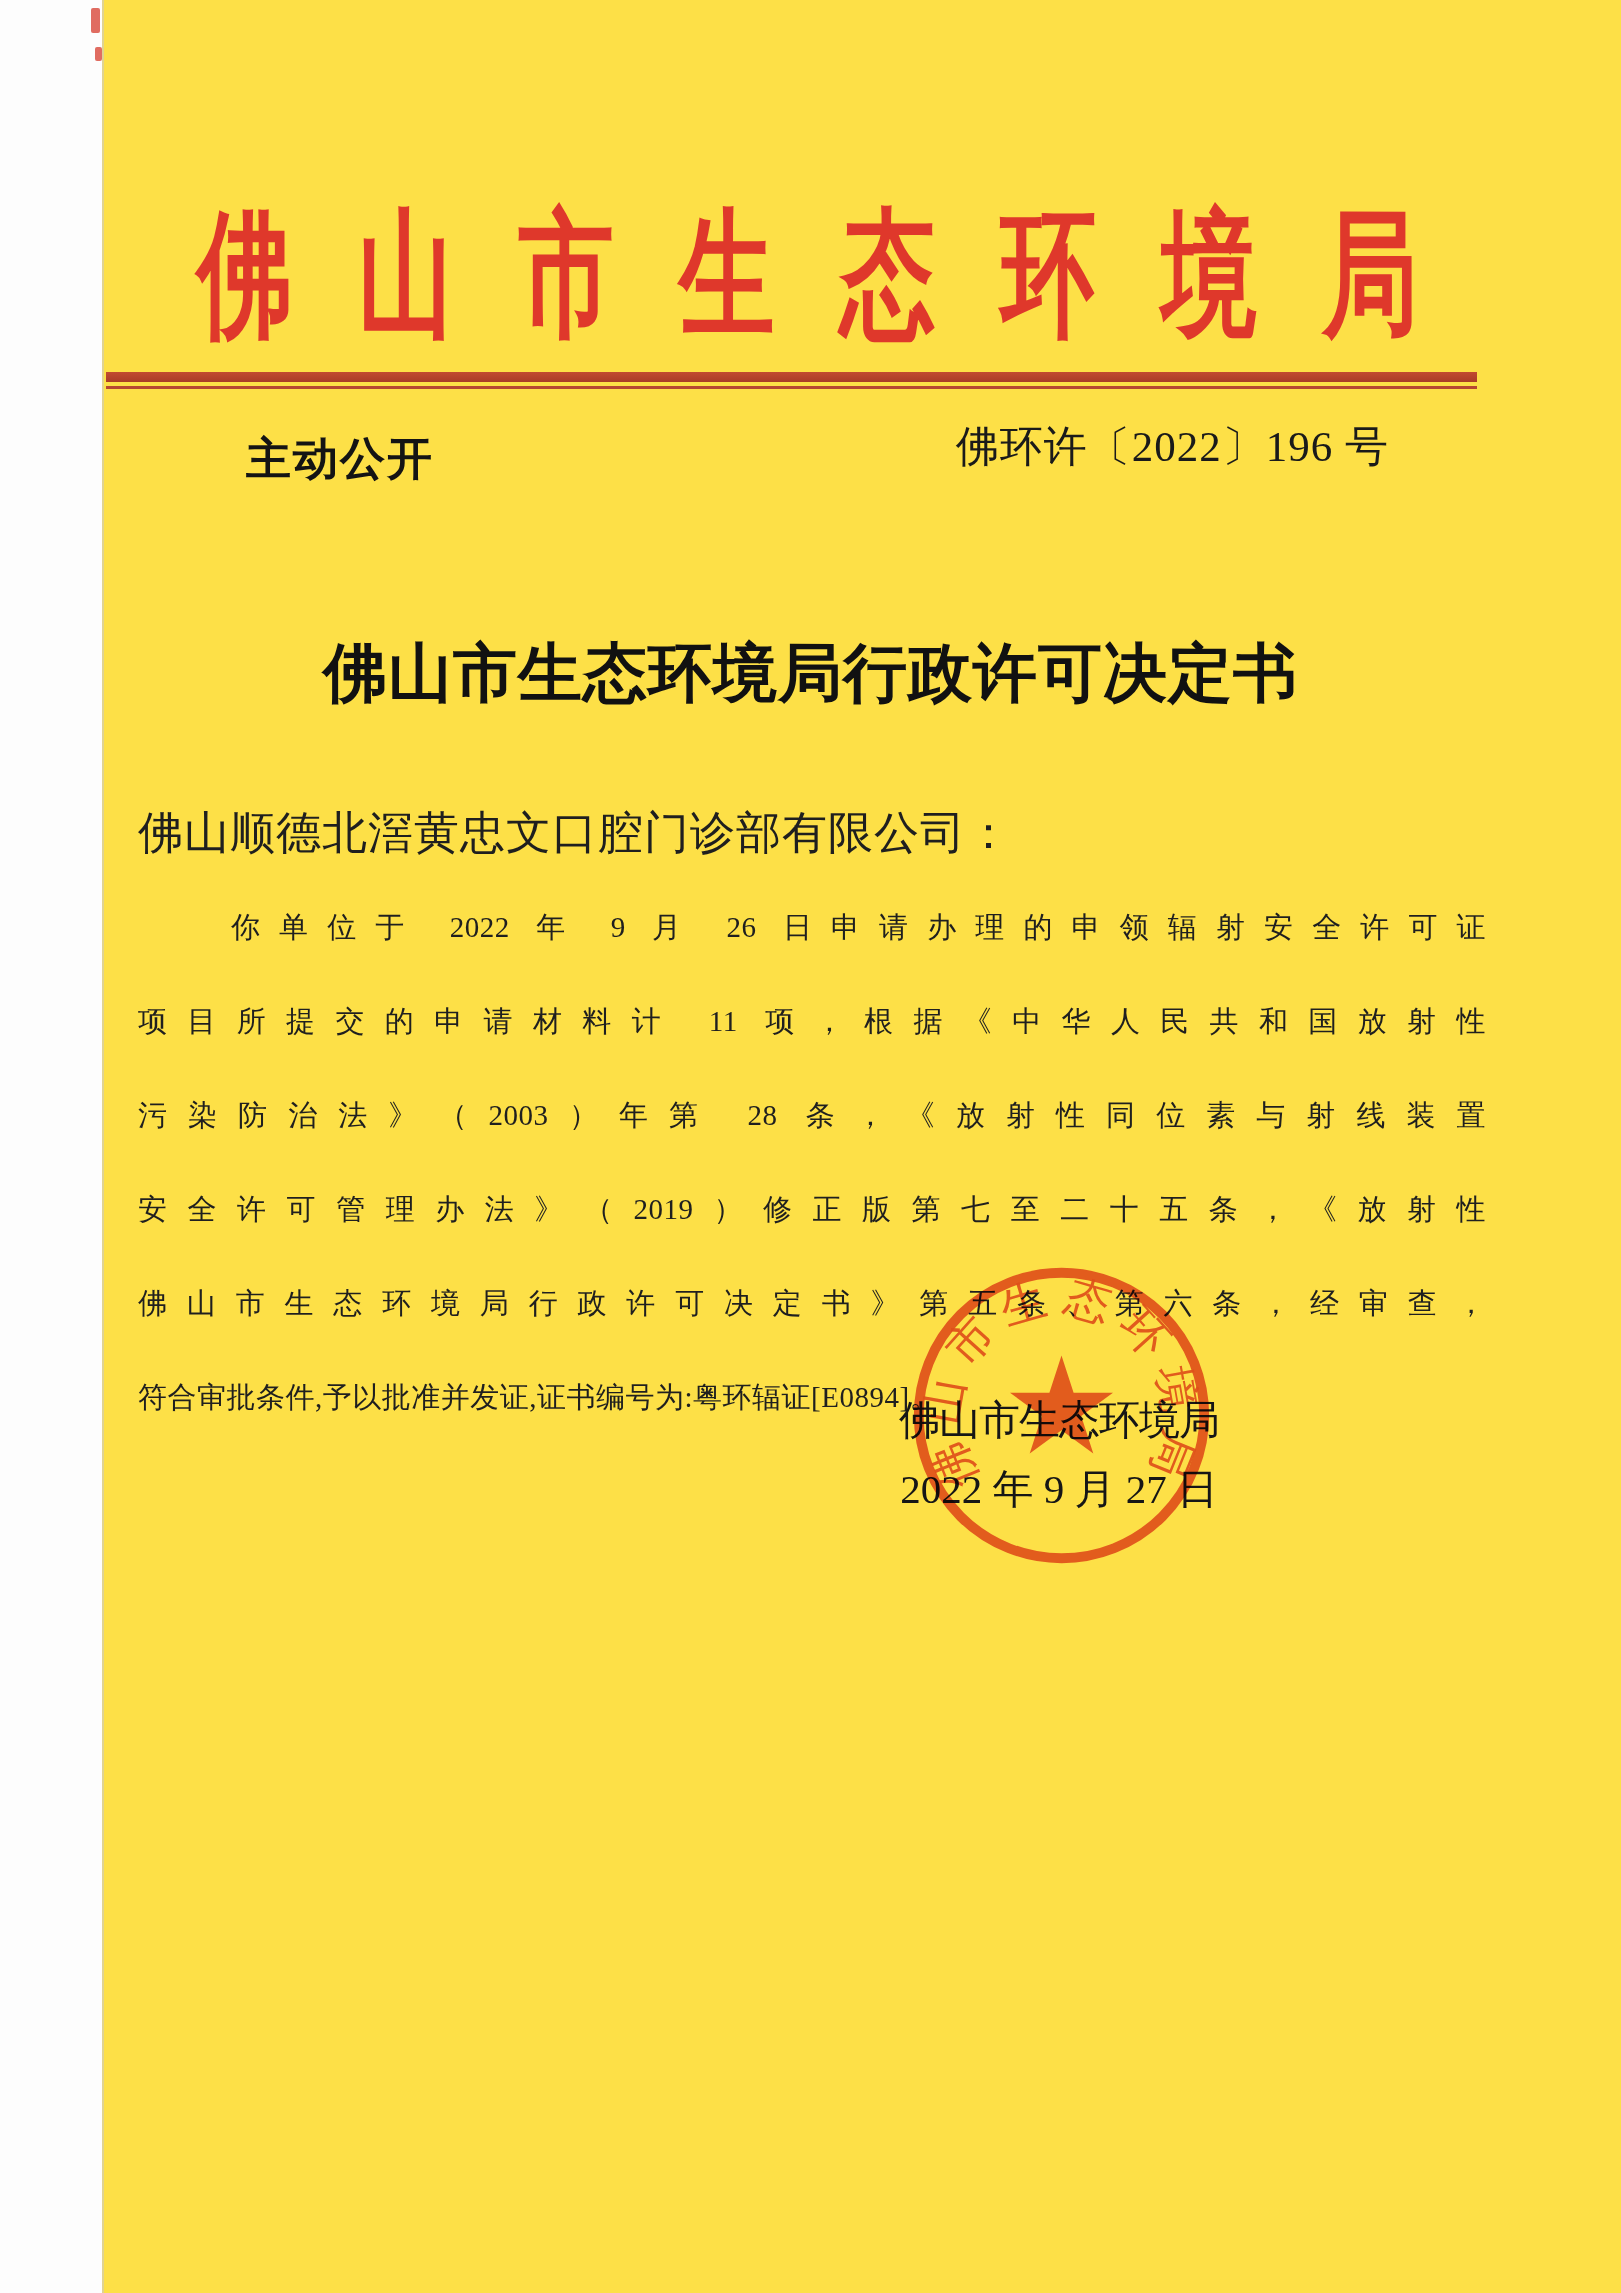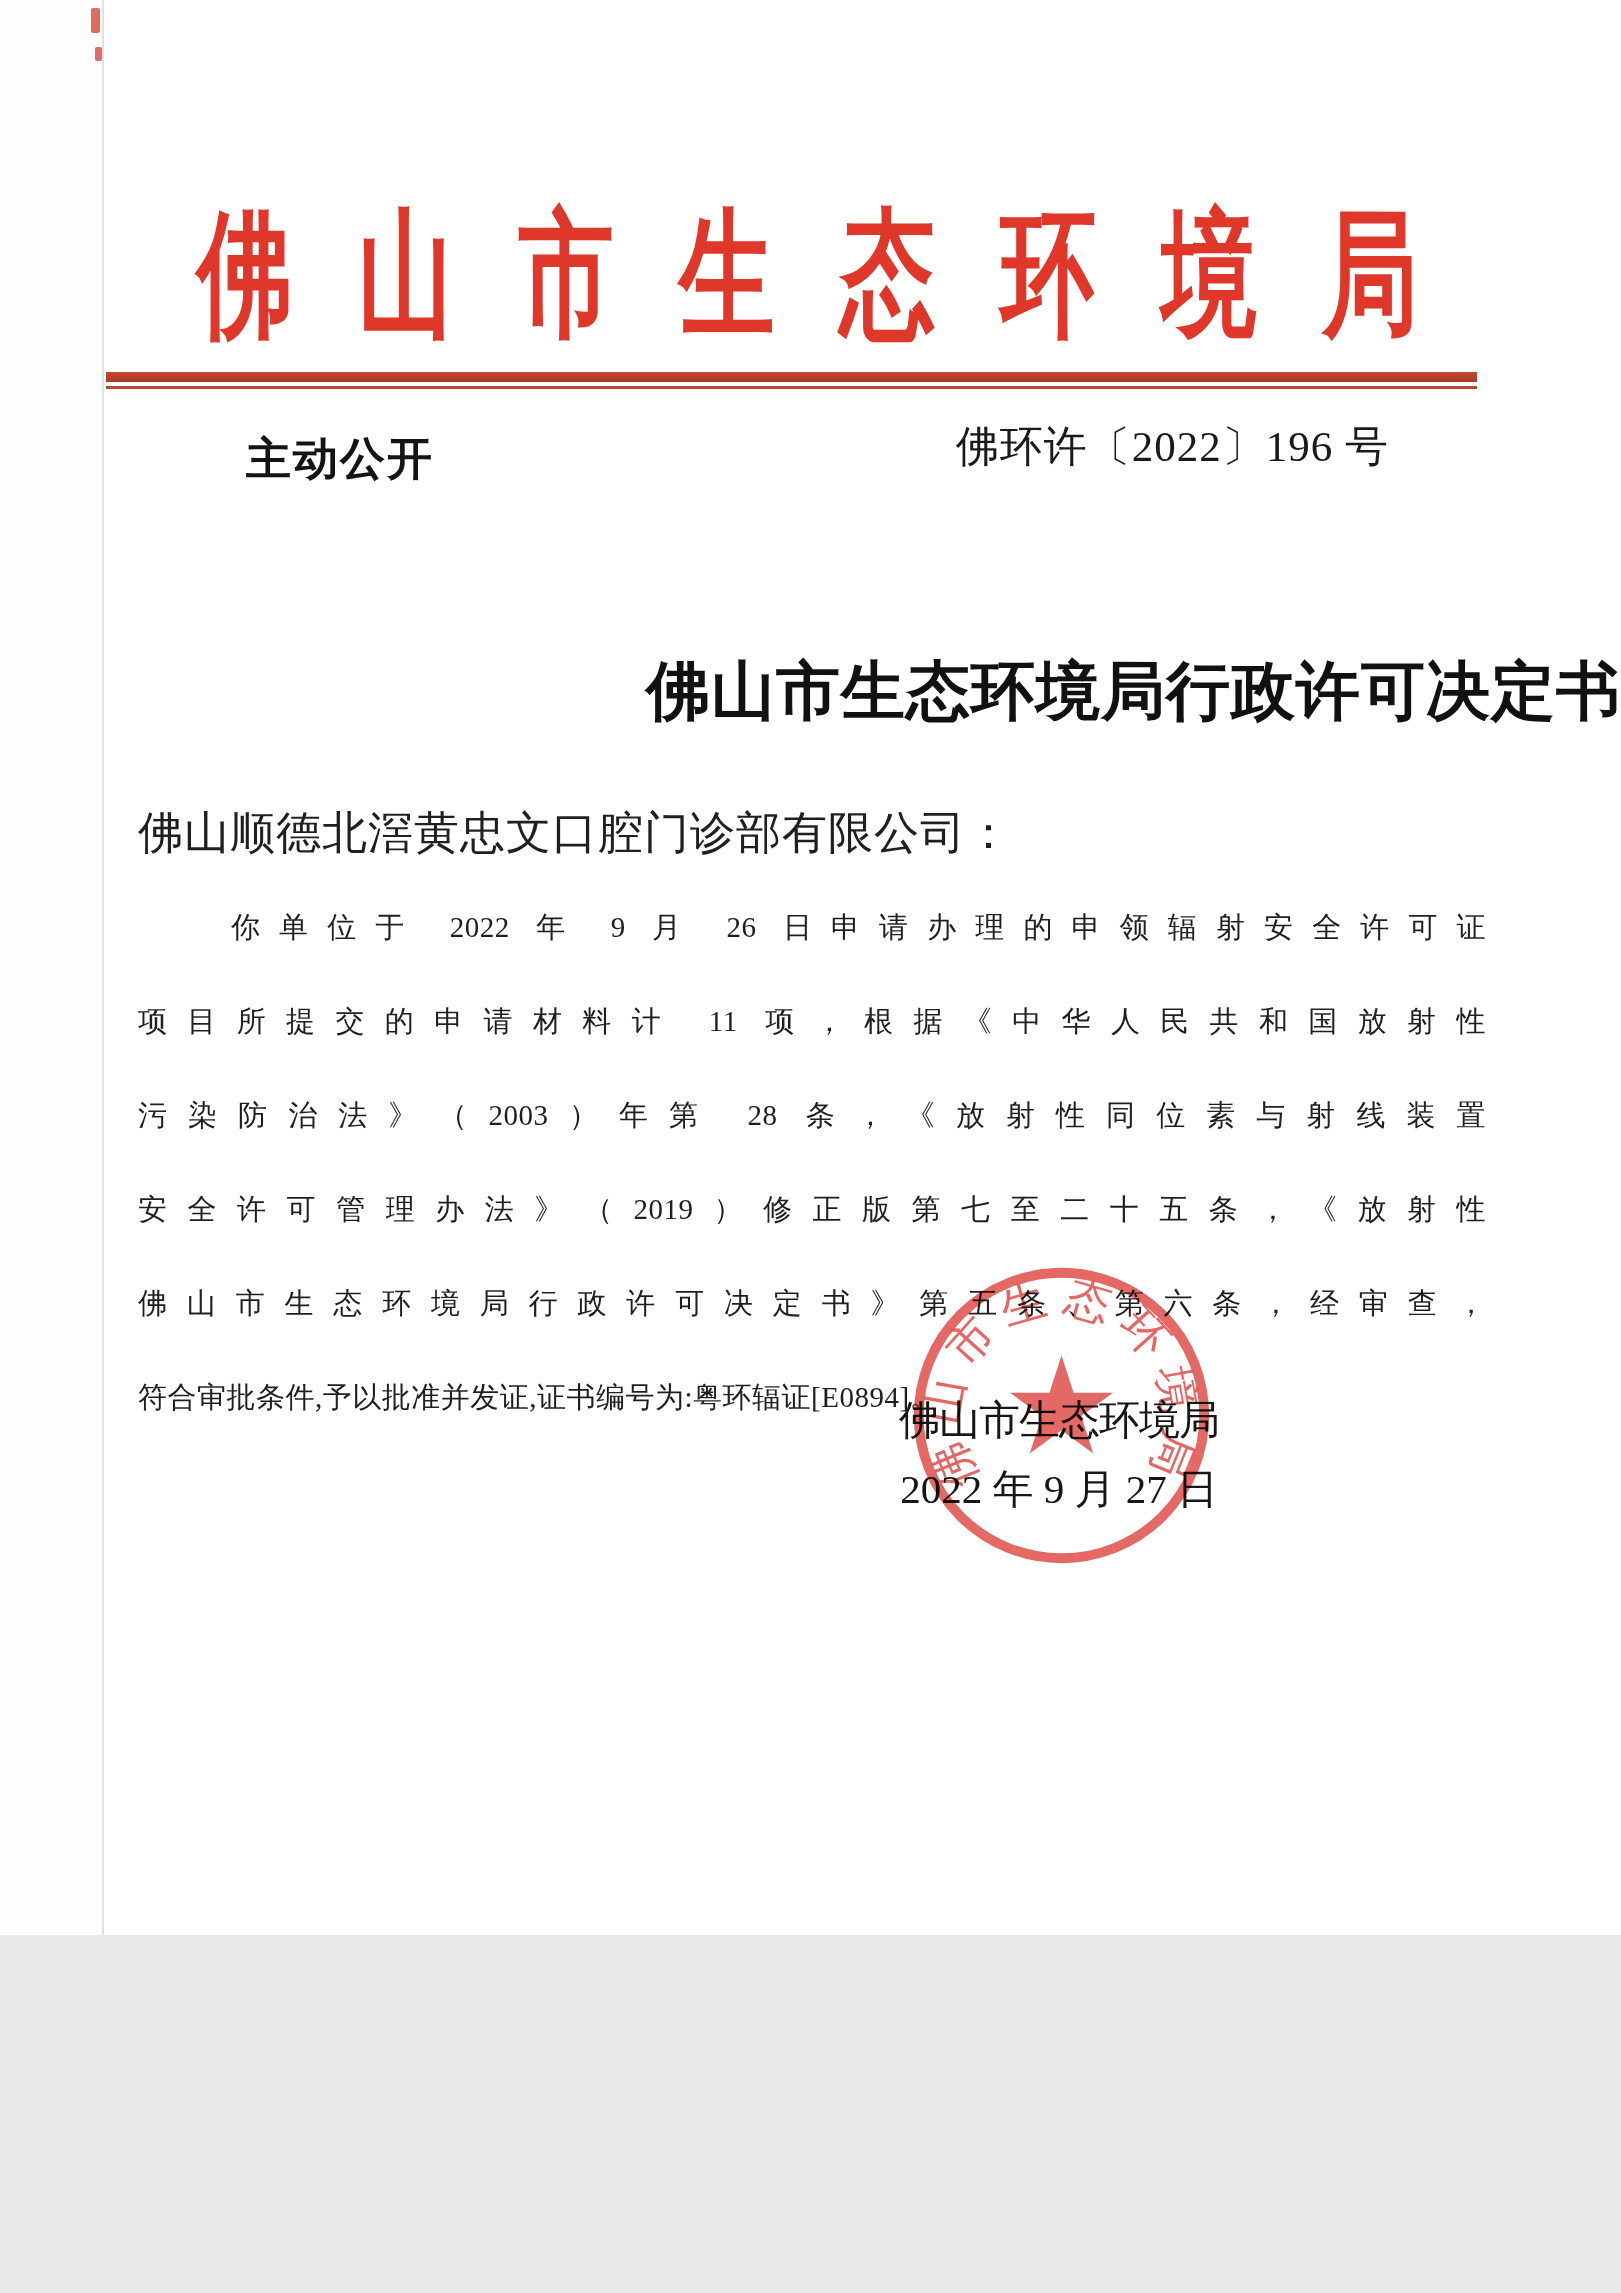--- a/index.html
+++ b/index.html
@@ -1,19 +1,19 @@
 <!DOCTYPE html>
 <html><head>
 <meta charset="utf-8">
 <style>
   html,body{margin:0;padding:0;background:#e9e9e9;}
   .page{
     position:relative;
-    width:1621px;height:1935px;
-    background:#ffffff;
+    width:1621px;height:2293px;
+    background:#fde047;
     overflow:hidden;
     font-family:"Liberation Serif","DejaVu Serif",serif;
     color:#1f1f1f;
   }
   
   .scan-edge-left{position:absolute;left:102px;top:0;width:2px;height:2293px;background:#c9c9cd;opacity:.55;}
   .scan-strip-left{position:absolute;left:0;top:0;width:102px;height:2293px;background:#fdfdfd;}
   .scan-speck{position:absolute;background:#d8473a;border-radius:2px;opacity:.8;}
   .speck-1{left:91px;top:7.9px;width:8.9px;height:25.6px;}
   .speck-2{left:95px;top:47px;width:6.9px;height:13.8px;}
@@ -35,22 +35,22 @@
     font-family:"Liberation Sans","DejaVu Sans",sans-serif;
     font-size:45px;font-weight:600;color:#141414;letter-spacing:2px;text-align:right;
   }
   .doc-number{
     position:absolute;right:232px;top:418px;
     font-size:43px;color:#1a1a1a;letter-spacing:1px;white-space:nowrap;text-align:right;
   }
 
   
   .doc-title{
-    position:absolute;left:0;top:648px;width:1621px;
-    text-align:right;font-size:64px;font-weight:bold;color:#111;
+    position:absolute;left:0;top:630px;width:1621px;
+    text-align:center;font-size:64px;font-weight:bold;color:#111;
     letter-spacing:1px;
   }
 
   
   .body-block{position:absolute;left:138px;top:786px;width:1348px;}
   .salutation{
     font-size:45px;line-height:94px;text-align:left;letter-spacing:1px;white-space:nowrap;
   }
   .body-line{
     font-size:29px;line-height:94px;

